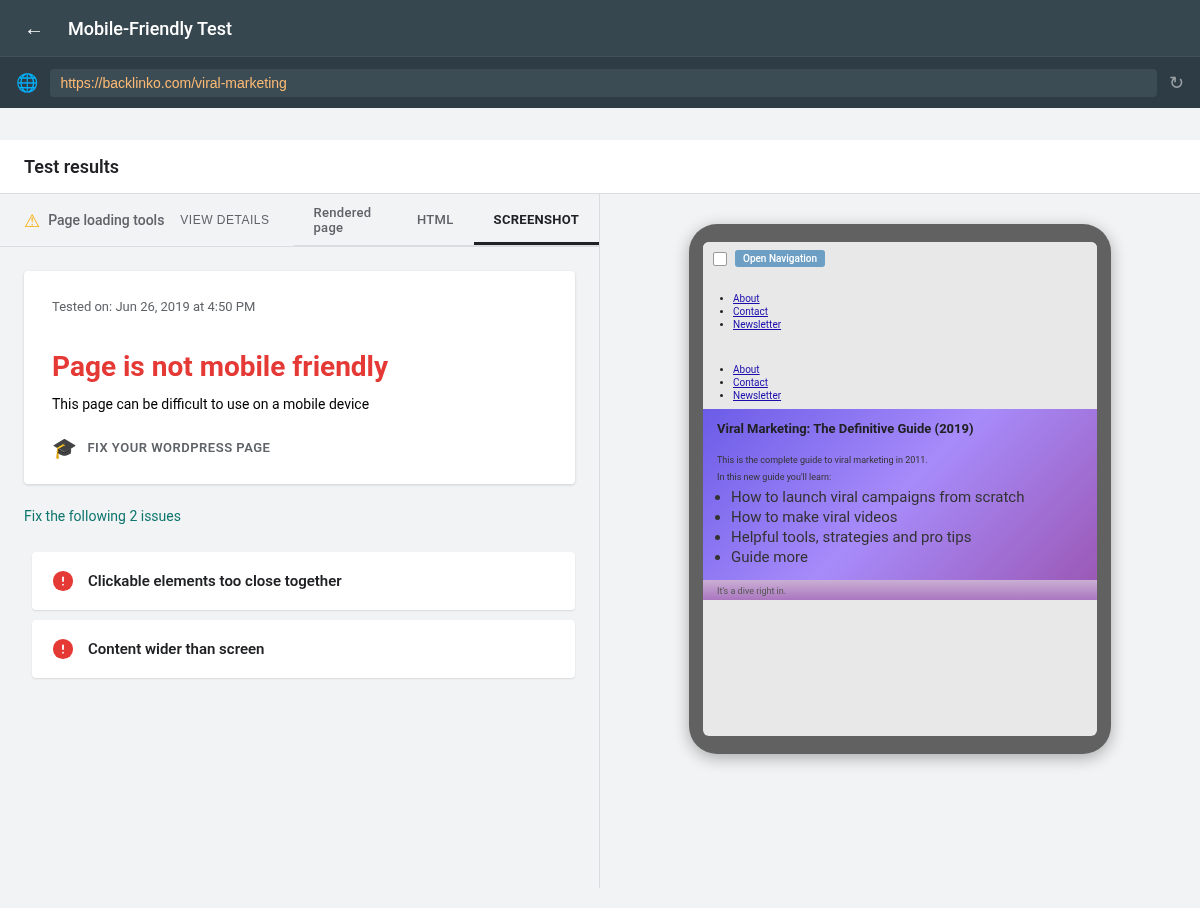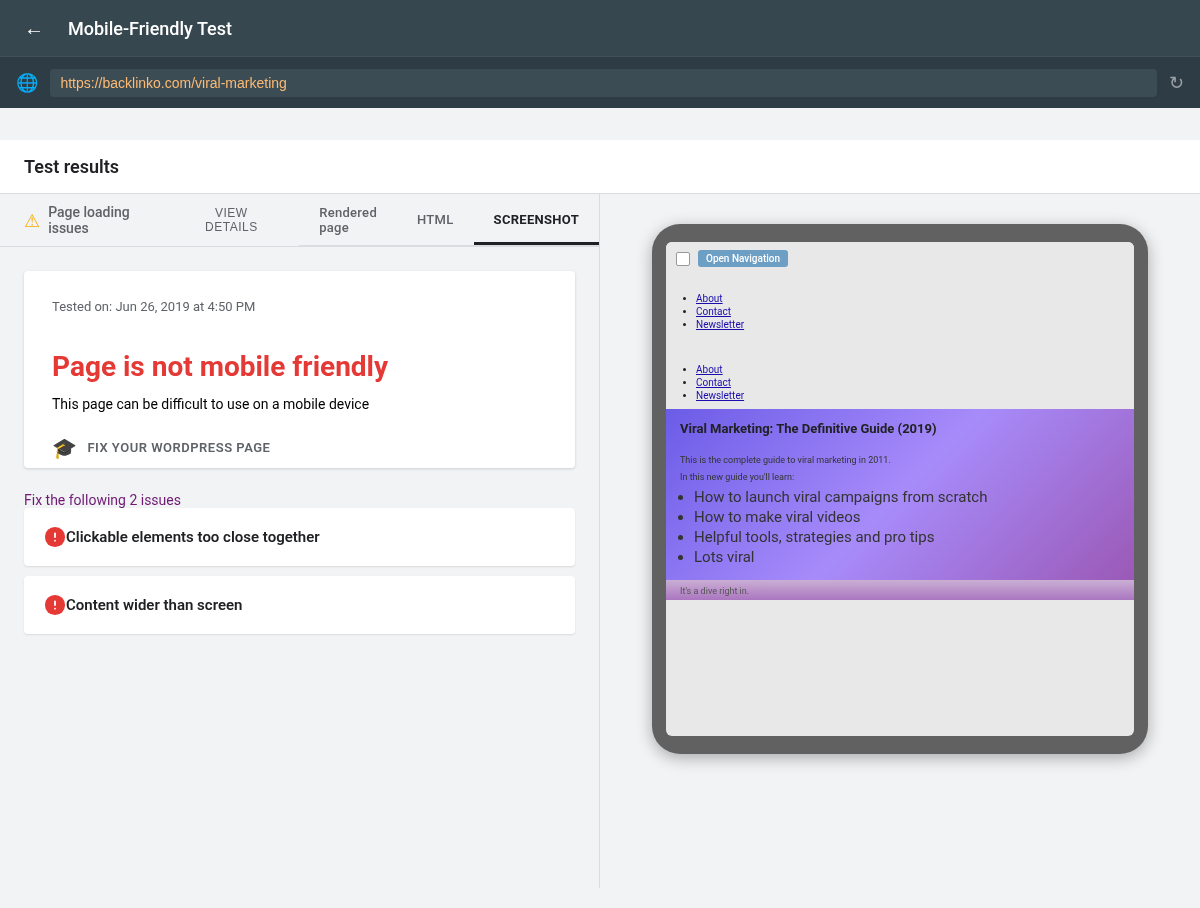--- a/index.html
+++ b/index.html
@@ -163,21 +163,21 @@
     
     .left-panel-content {
       padding: 24px 24px 0 24px;
     }
 
     
     .result-card {
       background: white;
       border-radius: 4px;
       box-shadow: 0 1px 3px rgba(0,0,0,0.15);
-      padding: 28px 28px 8px 28px;
+      padding: 28px 28px 24px 28px;
       margin-bottom: 24px;
     }
     .tested-on {
       font-size: 13px;
       color: #5f6368;
       margin-bottom: 12px;
     }
     .not-mobile-friendly {
       font-size: 28px;
       font-weight: 700;
@@ -206,31 +206,33 @@
       font-size: 20px;
       color: #5f6368;
     }
 
     
     .issues-section {
       padding: 0 24px 24px 24px;
     }
     .fix-issues-title {
       font-size: 14px;
-      color: #701a75;
-      margin-bottom: 0;
+      color: #0f766e;
+      margin-bottom: 28px;
     }
     .issue-item {
       background: white;
       border-radius: 4px;
       box-shadow: 0 1px 2px rgba(0,0,0,0.1);
       padding: 18px 20px;
       display: flex;
       align-items: center;
+      gap: 14px;
       margin-bottom: 10px;
+      margin-left: 8px;
     }
     .error-icon {
       width: 22px;
       height: 22px;
       flex-shrink: 0;
     }
     .issue-text {
       font-size: 15px;
       font-weight: 600;
       color: #202124;
@@ -243,21 +245,21 @@
       display: flex;
       align-items: flex-start;
       justify-content: center;
       padding: 30px 20px;
     }
 
     
     .phone-mockup {
       background: #616161;
       border-radius: 28px;
-      width: 496px;
+      width: 422px;
       min-height: 530px;
       padding: 18px 14px;
       box-shadow: 0 4px 16px rgba(0,0,0,0.3);
       position: relative;
     }
     .phone-screen {
       background: #e8e8e8;
       border-radius: 6px;
       overflow: hidden;
       min-height: 494px;
@@ -369,21 +371,21 @@
   <span class="section-title">Test results</span>
 </div>
 
 <div class="main-content">
 
   <div class="left-panel">
 
     <div class="tabs-row">
       <div class="left-tab">
         <span class="warning-icon">⚠</span>
-        <span class="page-loading-text">Page loading issues</span>
+        <span class="page-loading-text">Page loading tools</span>
         <button class="view-details-btn">VIEW DETAILS</button>
       </div>
 
       <div class="right-tabs">
         <div class="tab-item">
           <span>Rendered page</span>
         </div>
         <div class="tab-item">
           <span>HTML</span>
         </div>
@@ -457,21 +459,21 @@
           </div>
 
           <div class="mobile-hero">
             <div class="mobile-hero-title">Viral Marketing: The Definitive Guide (2019)</div>
             <div class="mobile-hero-desc">This is the complete guide to viral marketing in 2011.</div>
             <div class="mobile-hero-sub">In this new guide you'll learn:</div>
             <ul class="mobile-hero-list">
               <li>How to launch viral campaigns from scratch</li>
               <li>How to make viral videos</li>
               <li>Helpful tools, strategies and pro tips</li>
-              <li>Lots viral</li>
+              <li>Guide more</li>
             </ul>
           </div>
           <div class="mobile-fade">It's a dive right in.</div>
 
         </div>
       </div>
     </div>
   </div>
 
 </div>

